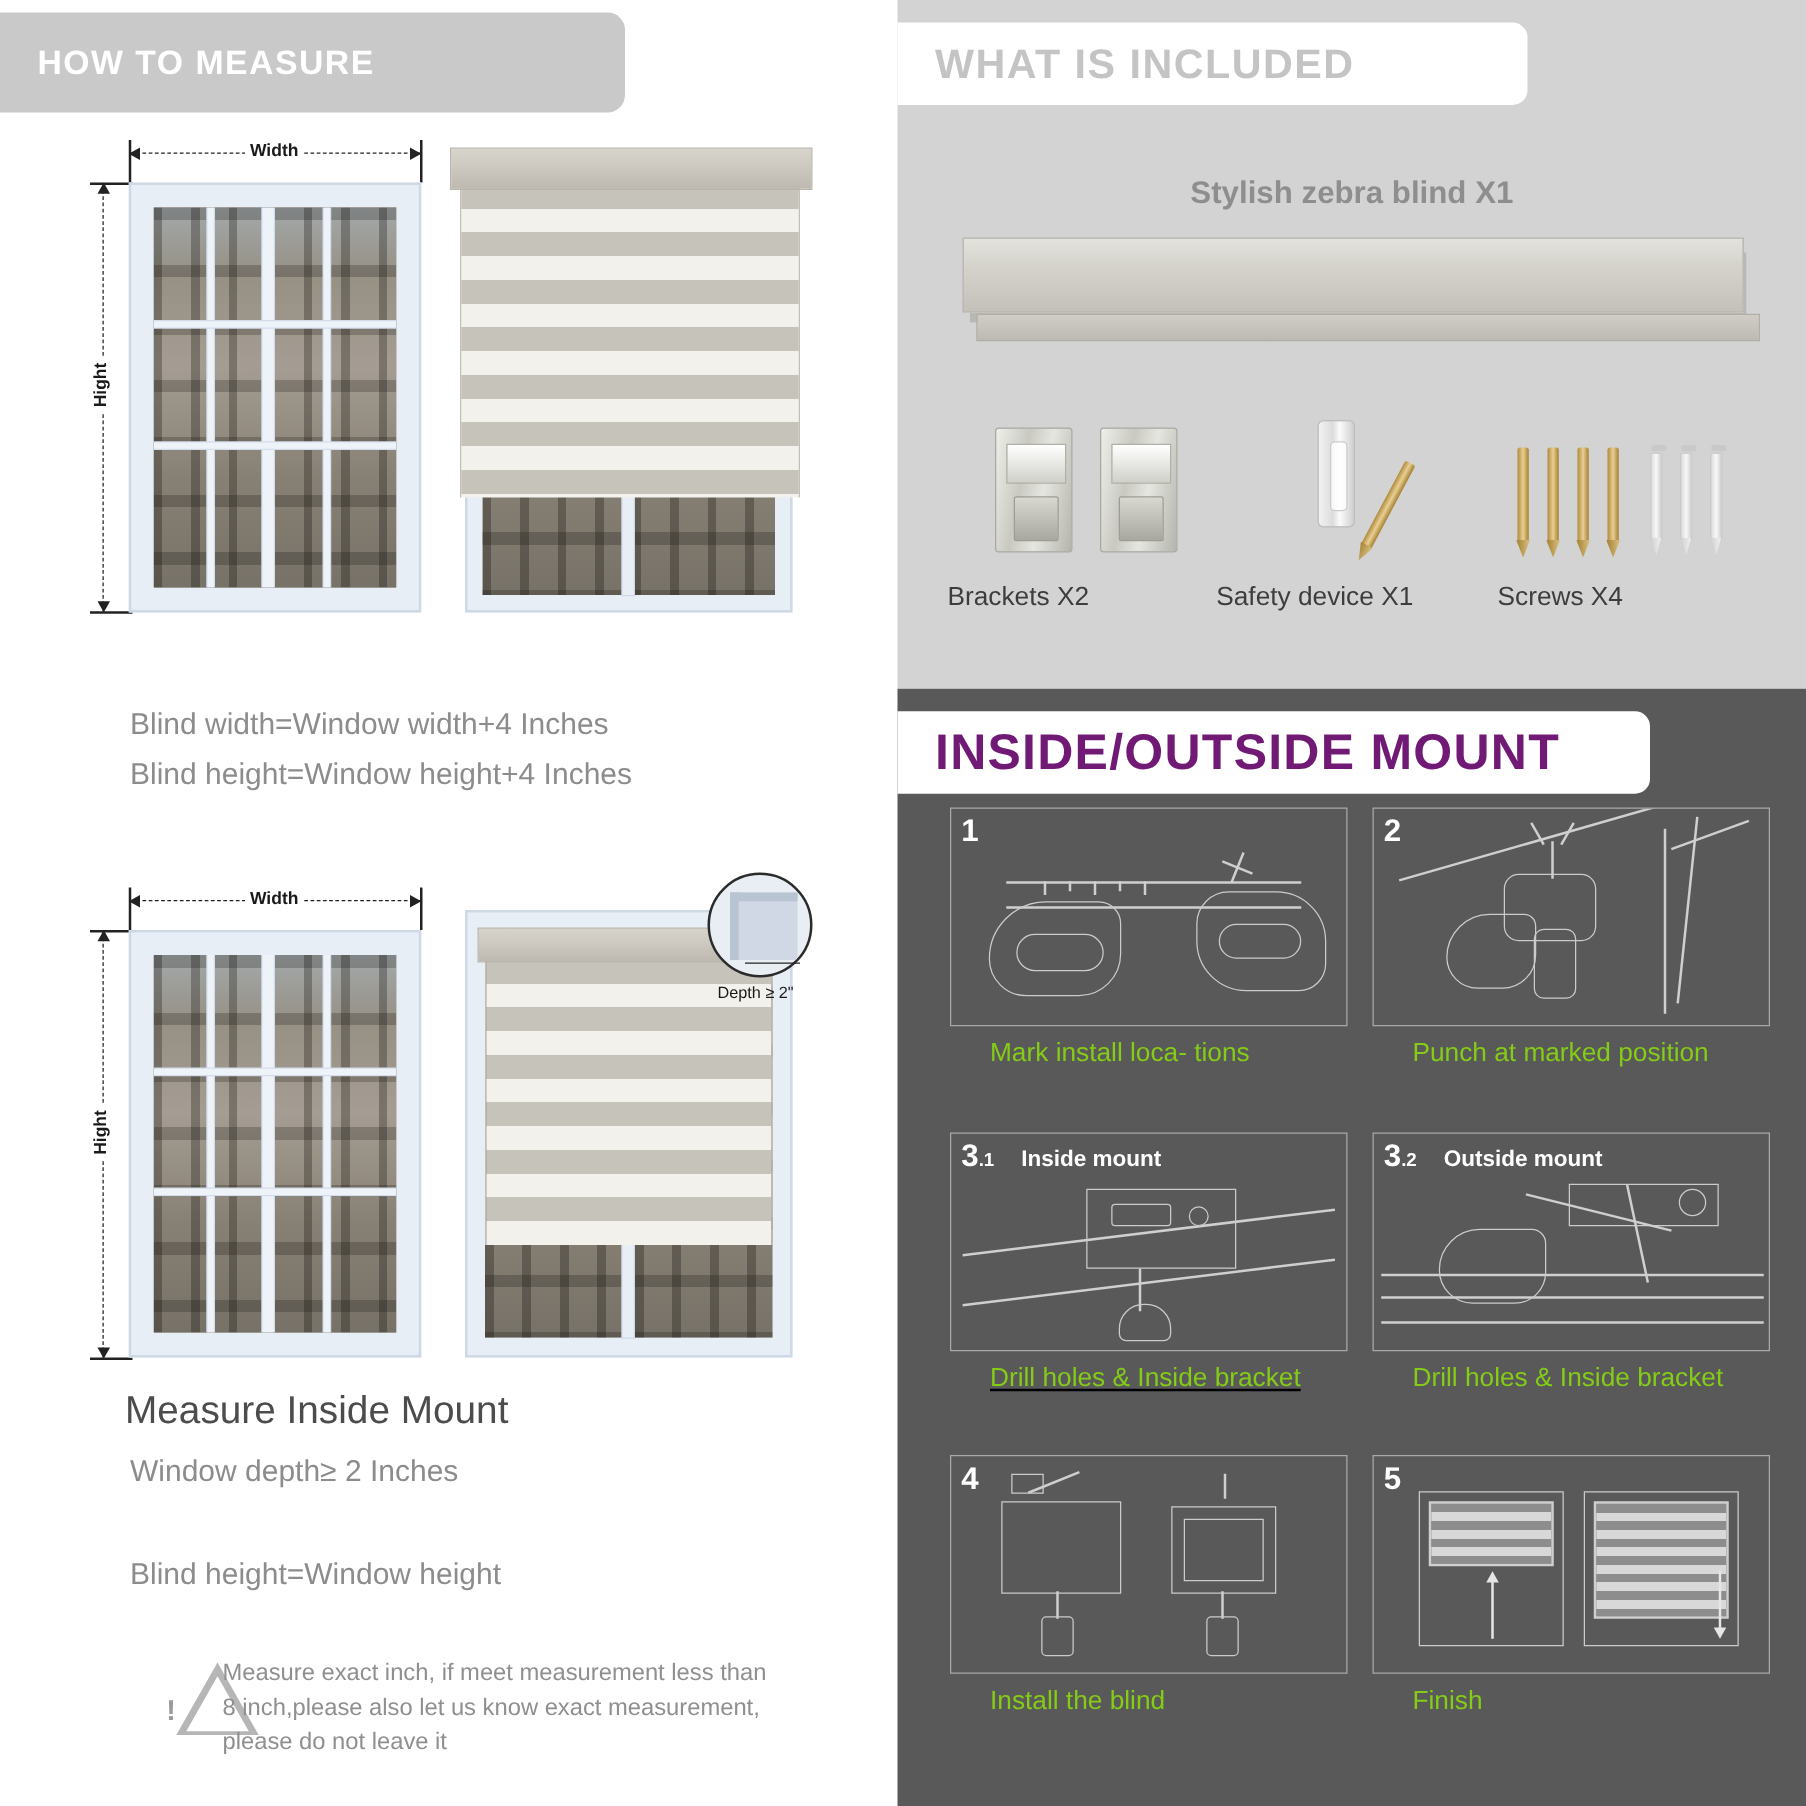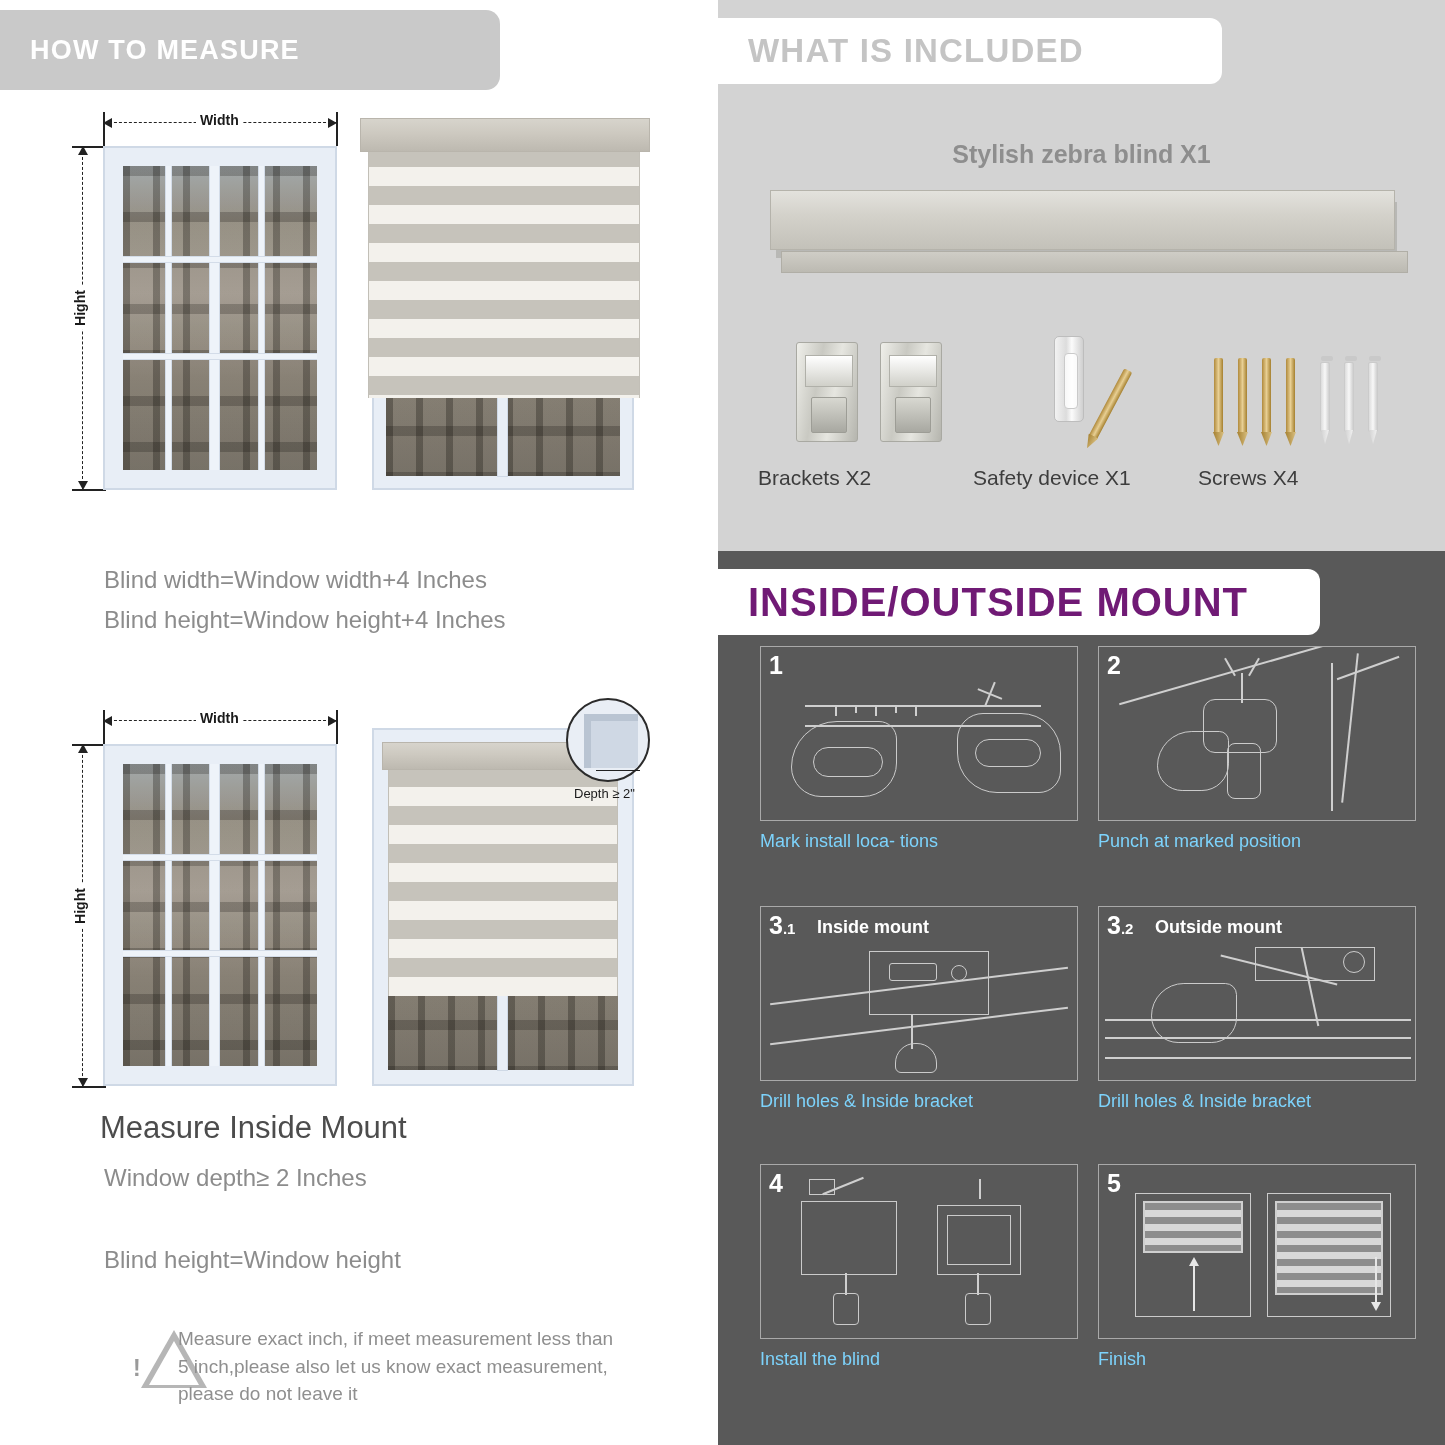--- a/index.html
+++ b/index.html
@@ -390,22 +390,23 @@
   .step-inline {
     position: absolute;
     left: 56px; top: 10px;
     font-size: 18px;
     font-weight: bold;
     color: #ffffff;
     z-index: 3;
   }
   .step-cap {
     margin-top: 10px;
-    font-size: 18px;
-    color: #7dd3fc;
+    font-size: 21px;
+    color: #84cc16;
+    margin-left: 32px;
   }
   .sketch { position: absolute; inset: 0; }
   .ln { position: absolute; background: #cfcfcf; }
   .ol {
     position: absolute;
     border: 1.5px solid #cbcbcb;
   }
 
   
   .mini-blind {
@@ -510,21 +511,21 @@
     <div class="depth-label" style="left:574px; top:786px;">Depth ≥ 2"</div>
 
     <div class="sec-title" style="left:100px; top:1110px;">Measure Inside Mount</div>
     <div class="sec-line" style="left:104px; top:1164px;">Window depth≥ 2 Inches</div>
     <div class="sec-line" style="left:104px; top:1246px;">Blind height=Window height</div>
 
     <div class="warn-tri" style="left:141px; top:1330px;">
       <div class="warn-tri-inner"></div>
     </div>
     <div class="warn-bang" style="left:133px; top:1355px;">!</div>
-    <div class="warn-text" style="left:178px; top:1325px;">Measure exact inch, if meet measurement less than 5 inch,please also let us know exact measurement, please do not leave it</div>
+    <div class="warn-text" style="left:178px; top:1325px;">Measure exact inch, if meet measurement less than 8 inch,please also let us know exact measurement, please do not leave it</div>
   </div>
 
   <div class="ri-top">
     <div class="hdr-white" style="width:504px;">
       <span class="t">WHAT IS INCLUDED</span>
     </div>
 
     <div class="kit-title" style="top:140px;">Stylish zebra blind X1</div>
 
     <div class="kit-rail"></div>
@@ -589,21 +590,21 @@
           <div class="ol" style="left:128px; top:96px; width:34px; height:56px; border-radius:8px;"></div>
           <div class="ln" style="left:142px; top:26px; width:2px; height:30px;"></div>
           <div class="ln" style="left:130px; top:10px; width:2px; height:20px; transform:rotate(-30deg);"></div>
           <div class="ln" style="left:154px; top:10px; width:2px; height:20px; transform:rotate(30deg);"></div>
           <div class="ol" style="left:58px; top:84px; width:72px; height:60px; border-radius:36px 10px 28px 26px;"></div>
         </div>
       </div>
       <div class="step-cap">Punch at  marked position</div>
     </div>
 
-    <div class="step" style="left:42px; top:355px;">
+    <div class="step" style="left:42px; top:355px;text-decoration:underline;">
       <div class="step-box">
         <span class="step-num"><span>3</span><small>.1</small></span>
         <span class="step-inline">Inside mount</span>
         <div class="sketch">
           <div class="ln" style="left:8px; top:118px; width:300px; height:1.5px; transform:rotate(-7deg);"></div>
           <div class="ln" style="left:8px; top:78px; width:300px; height:1.5px; transform:rotate(-7deg);"></div>
           <div class="ol" style="left:108px; top:44px; width:120px; height:64px;"></div>
           <div class="ol" style="left:128px; top:56px; width:48px; height:18px; border-radius:3px;"></div>
           <div class="ol" style="left:190px; top:58px; width:16px; height:16px; border-radius:50%;"></div>
           <div class="ln" style="left:150px; top:108px; width:2px; height:34px;"></div>

